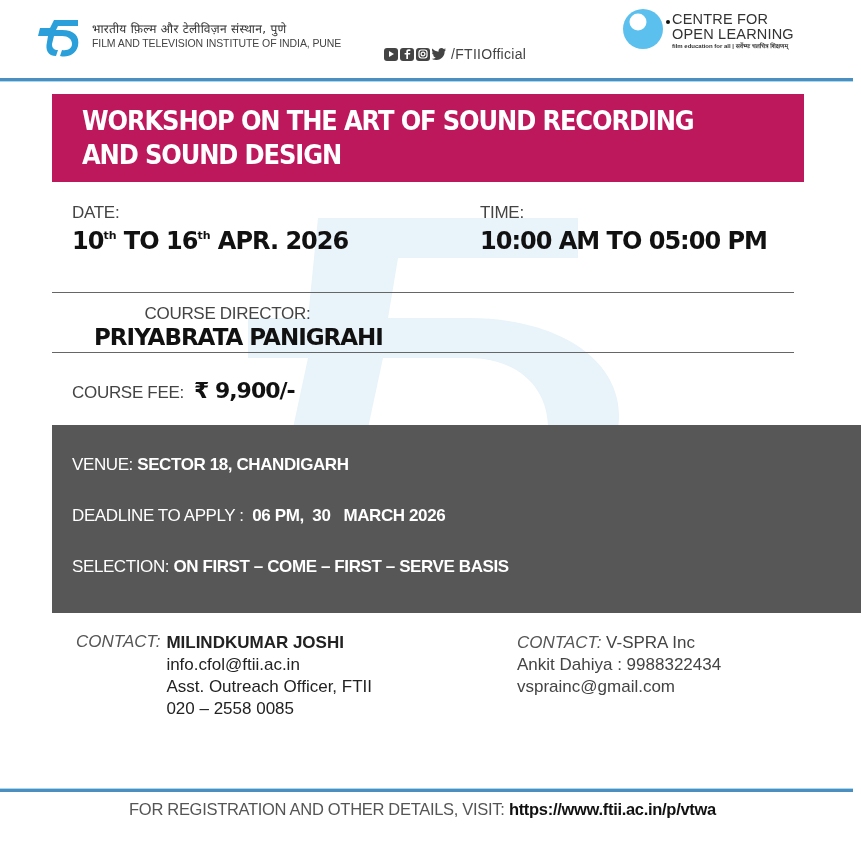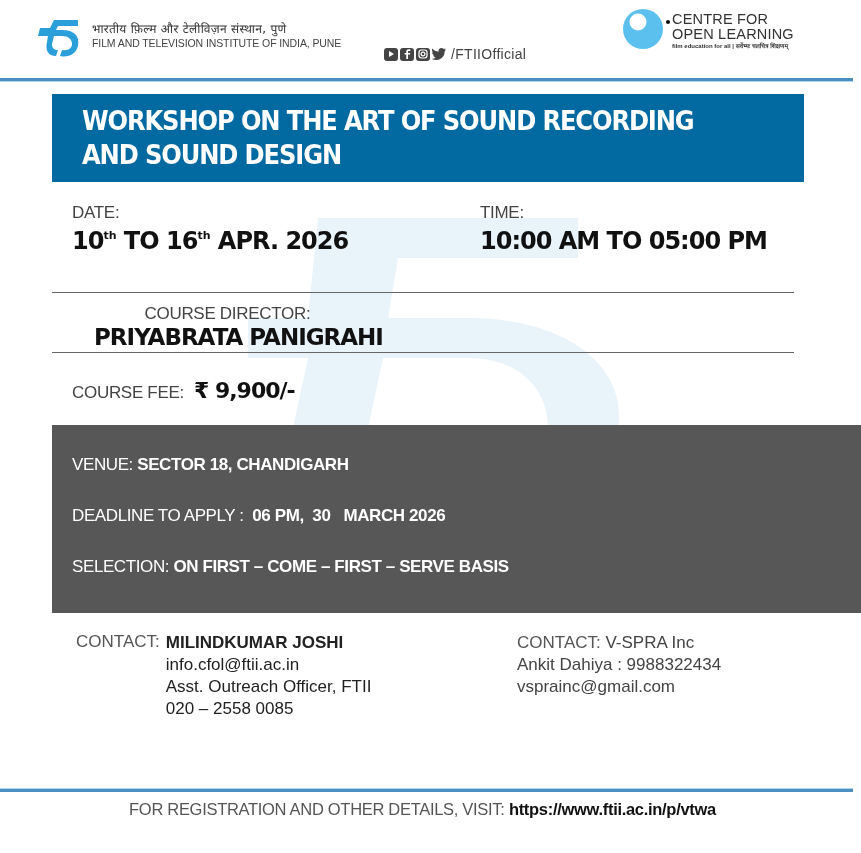--- a/index.html
+++ b/index.html
@@ -21,21 +21,21 @@
   .cfol-text { position: absolute; left: 672px; top: 12px; }
   .cfol-line { font-size: 14.5px; color: #333; line-height: 15px; letter-spacing: 0.2px; }
   .cfol-tag { font-size: 6px; color: #333; line-height: 9px; font-weight: bold; }
   .cfol-dot { position: absolute; left: 666px; top: 20px; width: 4px; height: 4px; border-radius: 50%; background: #111; }
 
   .top-rule { position: absolute; left: 0; top: 78px; width: 853px; height: 3px; background: #4a8fc0; box-shadow: 0 1px 0 #a9d8f0; }
   .bottom-rule { position: absolute; left: 0; top: 789px; width: 853px; height: 3px; background: #4a8fc0; box-shadow: 0 -1px 0 #a9d8f0; }
 
   .watermark { position: absolute; left: 248px; top: 218px; width: 380px; height: 210px; opacity: 1; }
 
-  .title-banner { position: absolute; left: 52px; top: 94px; width: 752px; height: 88px; background: #0369a1; padding: 10px 0 0 30px; }
+  .title-banner { position: absolute; left: 52px; top: 94px; width: 752px; height: 88px; background: #be185d; padding: 10px 0 0 30px; }
   .title-text { font-family: "DejaVu Sans", sans-serif; font-weight: bold; color: #fff; font-size: 26px; line-height: 34px; letter-spacing: -1.2px; transform: scaleX(0.93); transform-origin: left top; white-space: nowrap; }
 
   .label { color: #444; font-size: 17px; letter-spacing: -0.3px; }
   .value-big { font-family: "DejaVu Sans", sans-serif; font-weight: bold; color: #111; font-size: 24px; letter-spacing: -1px; }
   sup { font-size: 11px; vertical-align: 10px; letter-spacing: 0; }
 
   .date-block { position: absolute; left: 72px; top: 203px; }
   .time-block { position: absolute; left: 480px; top: 203px; }
   .block-value { margin-top: 4px; white-space: nowrap; }
 
@@ -47,21 +47,21 @@
   .fee { position: absolute; left: 72px; top: 378px; display: flex; align-items: baseline; white-space: nowrap; }
   .fee .value-big { margin-left: 10px; font-size: 22px; }
 
   .info-panel { position: absolute; left: 52px; top: 425px; width: 824px; height: 188px; background: #575757; padding: 30px 0 0 20px; color: #fff; }
   .info-row { height: 51px; font-size: 17px; white-space: nowrap; letter-spacing: -0.4px; }
   .info-row .lbl { font-weight: normal; }
   .info-row .val { font-weight: bold; }
 
   .contact-left { position: absolute; left: 76px; top: 632px; display: flex; }
   .contact-right { position: absolute; left: 517px; top: 632px; }
-  .c-label { color: #555; font-size: 17px; margin-right: 6px; }
+  .c-label { color: #555; font-size: 17px; margin-right: 6px; font-style: italic; }
   .c-lines div, .contact-right div { font-size: 17px; line-height: 22px; color: #222; white-space: nowrap; }
   .c-strong { font-weight: bold; color: #222; }
   .contact-right .r-line { color: #444; }
 
   .footer { position: absolute; left: 0; width: 861px; top: 800px; text-align: center; font-size: 16.5px; letter-spacing: -0.3px; white-space: nowrap; padding-right: 16px; }
   .footer .f-label { color: #555; }
   .footer .f-url { color: #111; font-weight: bold; }
 </style>
 </head>
 <body>

